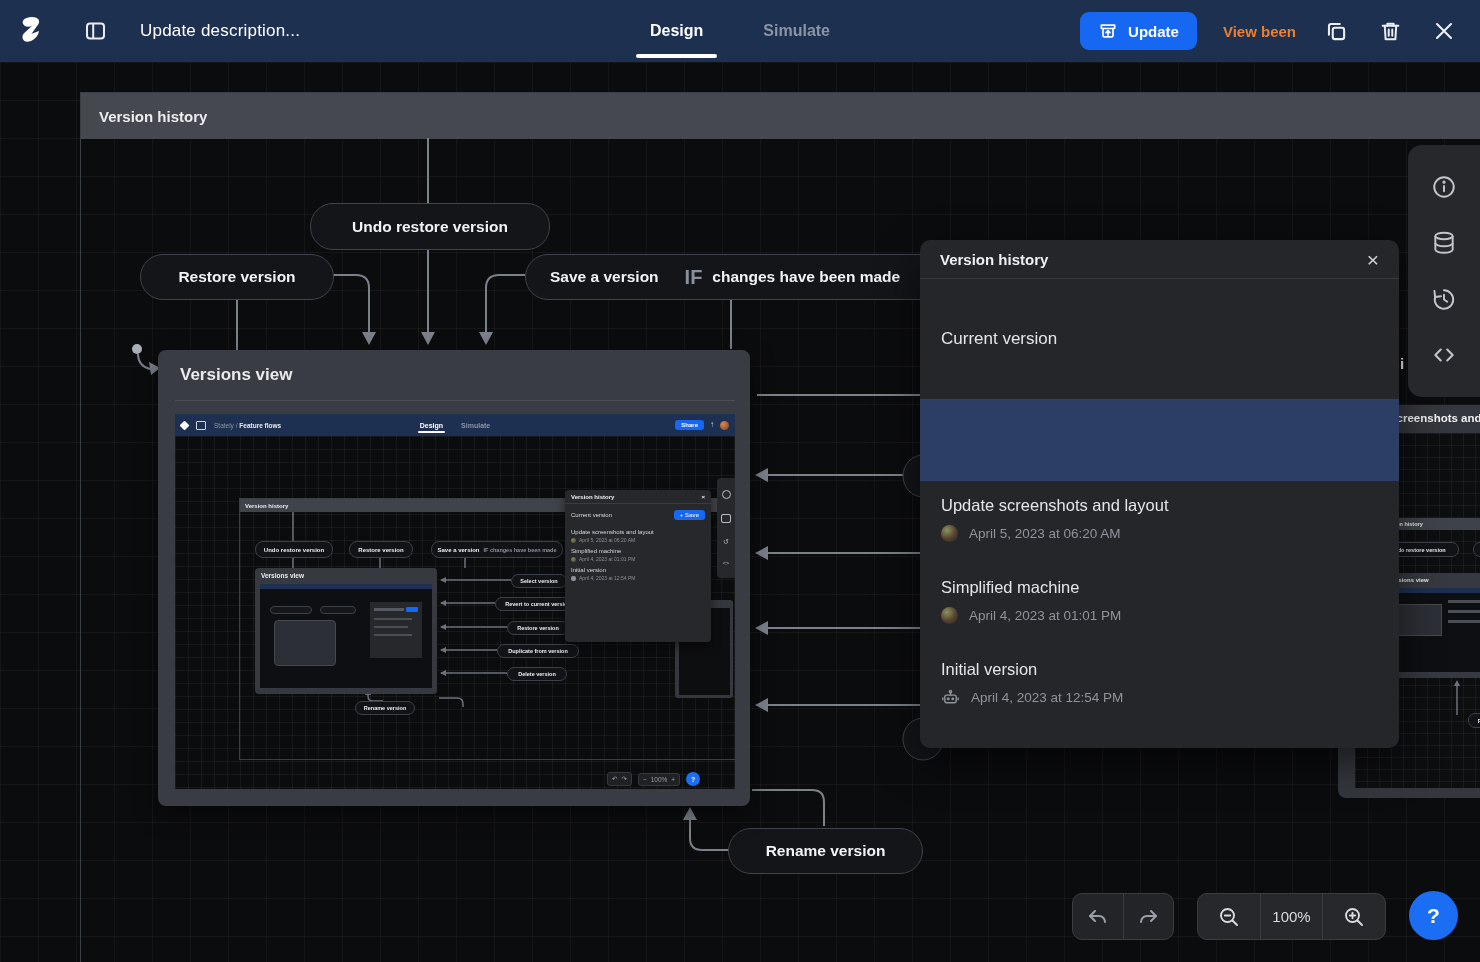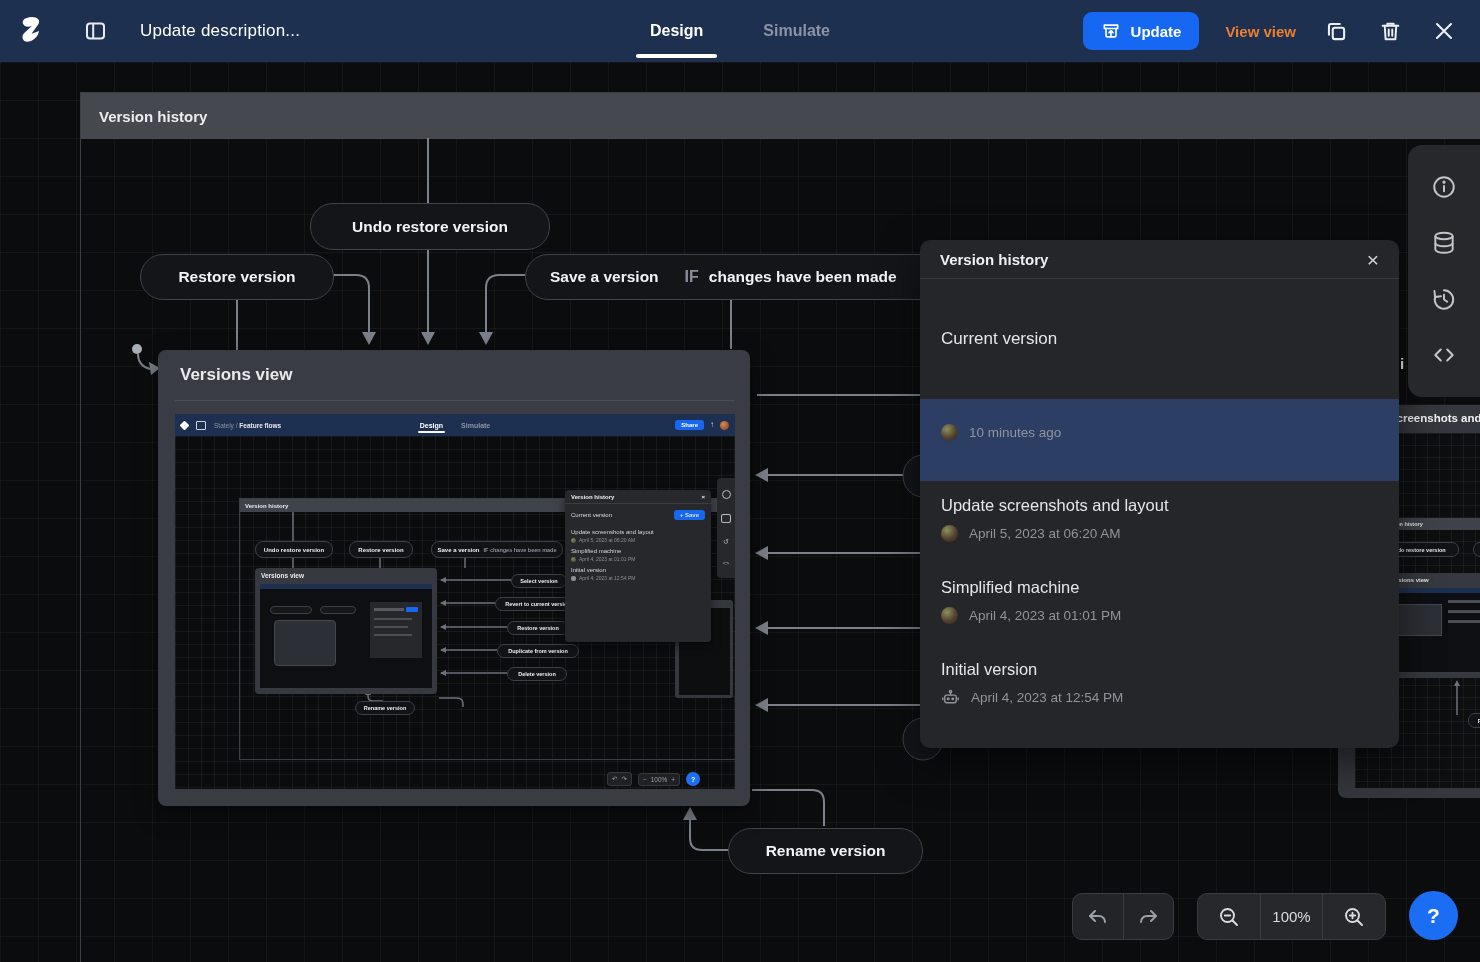--- a/index.html
+++ b/index.html
@@ -23,21 +23,21 @@
   .canvas{position:absolute;left:0;top:62px;width:1480px;height:900px;background:#0b0c0e;overflow:hidden;
     background-image:linear-gradient(rgba(255,255,255,.045) 1px,transparent 1px),linear-gradient(90deg,rgba(255,255,255,.045) 1px,transparent 1px);
     background-size:38px 38px;}
   .frame{position:absolute;left:80px;top:30px;width:1400px;height:873px;border:1px solid #3a3e45;z-index:1;}
   .frame-header{height:46px;background:#45484f;display:flex;align-items:center;padding-left:18px;
     color:#ecedef;font-weight:700;font-size:15px;cursor:pointer;}
   .wires{position:absolute;left:0;top:0;width:1480px;height:900px;z-index:2;pointer-events:none;}
   .node{position:absolute;background:#141519;border:1px solid #3f434b;border-radius:23px;color:#f2f3f5;
     font-weight:700;font-size:15.5px;display:flex;align-items:center;justify-content:center;z-index:3;cursor:pointer;white-space:nowrap;}
   .node-save{justify-content:flex-start;padding:0 24px;gap:0;}
-  .guard-kw{color:#8a909b;margin-left:26px;margin-right:10px;font-size:16px;}
+  .guard-kw{color:#8a909b;margin-left:26px;margin-right:10px;font-size:20px;}
   
   .vcard{position:absolute;left:158px;top:288px;width:592px;height:456px;background:#393c43;border-radius:8px;z-index:3;
     box-shadow:0 8px 24px rgba(0,0,0,.45);cursor:pointer;}
   .vcard-title{height:50px;display:flex;align-items:center;padding-left:22px;color:#e9eaec;font-weight:700;font-size:17px;}
   .vcard-div{position:absolute;left:17px;right:15px;top:50px;height:1px;background:#4a4d54;}
   .shot{position:absolute;left:17px;top:64px;width:560px;height:375px;background:#101114;overflow:hidden;}
   
   .m-top{position:absolute;left:0;top:0;width:560px;height:22px;background:#1e3051;display:flex;align-items:center;}
   .m-logo{width:7px;height:7px;background:#fff;margin-left:6px;transform:rotate(45deg);border-radius:1px;}
   .m-sq{width:8px;height:7px;border:1px solid #cfd4dd;border-radius:1px;margin-left:8px;}
@@ -157,21 +157,21 @@
       <button class="restore-btn">
         <span>
           <svg width="20" height="20" viewBox="0 0 24 24" fill="none" stroke="#ffffff" stroke-width="2" stroke-linecap="round" stroke-linejoin="round">
             <path d="M4 5 h16 v4 h-16 z"></path>
               <path d="M6 9 v8 a2 2 0 0 0 2 2 h8 a2 2 0 0 0 2 -2 v-8"></path>
               <path d="M12 17 v-5 M9.6 14 l2.4 -2.4 2.4 2.4"></path>
           </svg>
         </span>
         <span>Update</span>
       </button>
-      <div class="view-only">View view</div>
+      <div class="view-only">View been</div>
       <div class="icon-btn">
         <svg width="26" height="26" viewBox="0 0 24 24" fill="none" stroke="#eceff3" stroke-width="1.9" stroke-linecap="round" stroke-linejoin="round">
           <rect x="9" y="9" width="10.5" height="10.5" rx="2"></rect>
             <path d="M5.5 15.5 V7.5 a2 2 0 0 1 2-2 h8"></path>
         </svg>
       </div>
       <div class="icon-btn">
         <svg width="25" height="25" viewBox="0 0 24 24" fill="none" stroke="#eceff3" stroke-width="1.9" stroke-linecap="round" stroke-linejoin="round">
           <path d="M4.5 6.5 h15"></path>
             <path d="M9 6.5 V4.5 h6 v2"></path>
@@ -402,24 +402,20 @@
 
     <div class="panel">
       <div class="panel-header">
         <div class="panel-title">Version history</div>
         <div class="panel-close">×</div>
       </div>
       <div class="row row-current">
         <div class="row-title">Current version</div>
       </div>
       <div class="row row-v selected">
-        <div class="row-meta">
-          <span class="avatar"></span>
-          <span>10 minutes ago</span>
-        </div>
       </div>
       <div class="row row-v">
         <div class="row-title">Update screenshots and layout</div>
         <div class="row-meta">
           <span class="avatar"></span>
           <span>April 5, 2023 at 06:20 AM</span>
         </div>
       </div>
       <div class="row row-v">
         <div class="row-title">Simplified machine</div>

